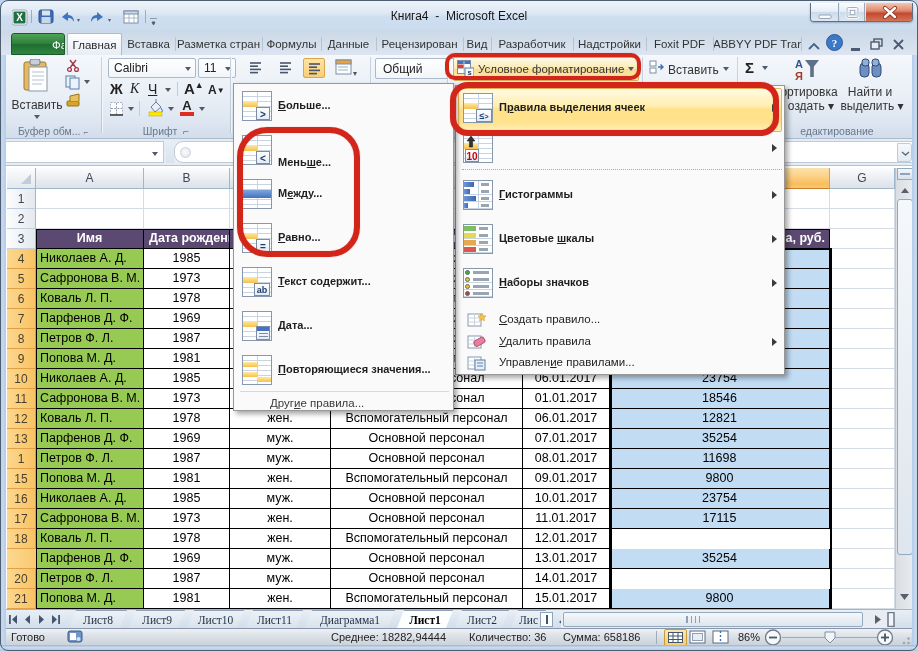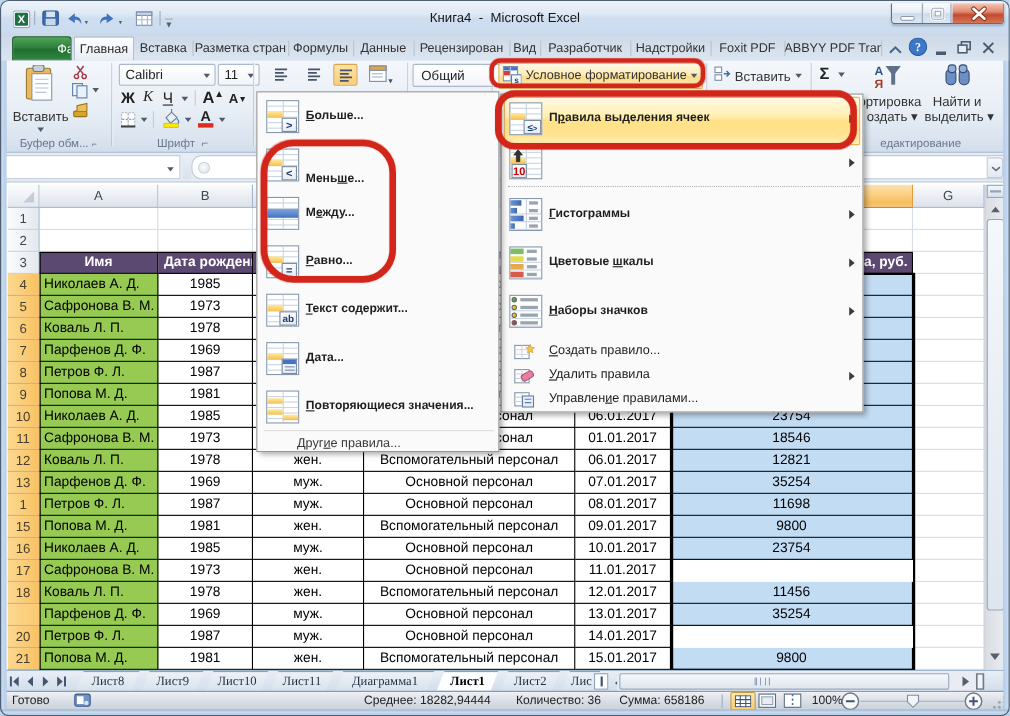--- a/index.html
+++ b/index.html
@@ -472,27 +472,27 @@
 <div class="abs cell tb" style="left:229px;top:323px;width:101px;height:20px;line-height:19px;text-align:center;">муж.</div>
 <div class="abs cell tb" style="left:330px;top:323px;width:192px;height:20px;line-height:19px;text-align:center;">Основной персонал</div>
 <div class="abs cell tb" style="left:522px;top:323px;width:87px;height:20px;line-height:19px;text-align:center;">10.01.2017</div>
 <div class="abs cell tb blue" style="left:609px;top:323px;width:220px;height:20px;line-height:19px;text-align:center;">23754</div>
 <div class="abs cell gl" style="left:829px;top:323px;width:65px;height:20px;line-height:19px;text-align:center;"></div>
 <div class="abs cell tb green" style="left:35px;top:343px;width:108px;height:20px;line-height:19px;text-align:left;padding-left:4px;">Сафронова В. М.</div>
 <div class="abs cell tb" style="left:143px;top:343px;width:86px;height:20px;line-height:19px;text-align:center;">1973</div>
 <div class="abs cell tb" style="left:229px;top:343px;width:101px;height:20px;line-height:19px;text-align:center;">жен.</div>
 <div class="abs cell tb" style="left:330px;top:343px;width:192px;height:20px;line-height:19px;text-align:center;">Основной персонал</div>
 <div class="abs cell tb" style="left:522px;top:343px;width:87px;height:20px;line-height:19px;text-align:center;">11.01.2017</div>
+<div class="abs cell tb blue" style="left:609px;top:343px;width:220px;height:20px;line-height:19px;text-align:center;">17115</div>
 <div class="abs cell gl" style="left:829px;top:343px;width:65px;height:20px;line-height:19px;text-align:center;"></div>
 <div class="abs cell tb green" style="left:35px;top:363px;width:108px;height:20px;line-height:19px;text-align:left;padding-left:4px;">Коваль Л. П.</div>
 <div class="abs cell tb" style="left:143px;top:363px;width:86px;height:20px;line-height:19px;text-align:center;">1978</div>
 <div class="abs cell tb" style="left:229px;top:363px;width:101px;height:20px;line-height:19px;text-align:center;">жен.</div>
 <div class="abs cell tb" style="left:330px;top:363px;width:192px;height:20px;line-height:19px;text-align:center;">Вспомогательный персонал</div>
 <div class="abs cell tb" style="left:522px;top:363px;width:87px;height:20px;line-height:19px;text-align:center;">12.01.2017</div>
-<div class="abs cell tb blue" style="left:609px;top:363px;width:220px;height:20px;line-height:19px;text-align:center;">11456</div>
 <div class="abs cell gl" style="left:829px;top:363px;width:65px;height:20px;line-height:19px;text-align:center;"></div>
 <div class="abs cell tb green" style="left:35px;top:383px;width:108px;height:20px;line-height:19px;text-align:left;padding-left:4px;">Парфенов Д. Ф.</div>
 <div class="abs cell tb" style="left:143px;top:383px;width:86px;height:20px;line-height:19px;text-align:center;">1969</div>
 <div class="abs cell tb" style="left:229px;top:383px;width:101px;height:20px;line-height:19px;text-align:center;">муж.</div>
 <div class="abs cell tb" style="left:330px;top:383px;width:192px;height:20px;line-height:19px;text-align:center;">Основной персонал</div>
 <div class="abs cell tb" style="left:522px;top:383px;width:87px;height:20px;line-height:19px;text-align:center;">13.01.2017</div>
 <div class="abs cell tb blue" style="left:609px;top:383px;width:220px;height:20px;line-height:19px;text-align:center;">35254</div>
 <div class="abs cell gl" style="left:829px;top:383px;width:65px;height:20px;line-height:19px;text-align:center;"></div>
 <div class="abs cell tb green" style="left:35px;top:403px;width:108px;height:20px;line-height:19px;text-align:left;padding-left:4px;">Петров Ф. Л.</div>
 <div class="abs cell tb" style="left:143px;top:403px;width:86px;height:20px;line-height:19px;text-align:center;">1987</div>
@@ -580,21 +580,21 @@
         <line x1="10" y1="0" x2="10" y2="11" stroke="#44566E"></line>
       </svg></div>
 <div class="abs" style="left:688px;top:1px;"><svg width="17" height="14">
         <rect x="1" y="1" width="15" height="12" fill="#fff" stroke="#5A6B80"></rect>
         <rect x="3.5" y="3.5" width="10" height="7" fill="#E9EDF3" stroke="#8FA0B5"></rect>
       </svg></div>
 <div class="abs" style="left:711px;top:1px;"><svg width="17" height="14">
         <rect x="1" y="1" width="15" height="12" fill="#fff" stroke="#5A6B80"></rect>
         <line x1="8.5" y1="1" x2="8.5" y2="13" stroke="#3E6FB0" stroke-dasharray="2,2" stroke-width="1.4"></line>
       </svg></div>
-<div class="abs" style="left:737px;top:2px;">100%</div>
+<div class="abs" style="left:737px;top:2px;">86%</div>
 <div class="abs" style="left:764px;top:0px;"><svg width="140" height="17">
 <circle cx="8" cy="8.5" r="7.5" fill="#F6F8FA" stroke="#707A88" stroke-width="1.3"></circle>
 <line x1="4" y1="8.5" x2="12" y2="8.5" stroke="#44566E" stroke-width="1.8"></line>
 <line x1="17" y1="8.5" x2="112" y2="8.5" stroke="#9FAABB"></line>
 <path d="M60 3 L70 3 L70 9 L65 14 L60 9 Z" fill="#F2F5F8" stroke="#7C8EA6"></path>
 <circle cx="120" cy="8.5" r="7.5" fill="#F6F8FA" stroke="#707A88" stroke-width="1.3"></circle>
 <line x1="116" y1="8.5" x2="124" y2="8.5" stroke="#44566E" stroke-width="1.8"></line>
 <line x1="120" y1="4.5" x2="120" y2="12.5" stroke="#44566E" stroke-width="1.8"></line>
       </svg></div>
 <svg class="abs" style="left:901px;top:3px;" width="14" height="13">

